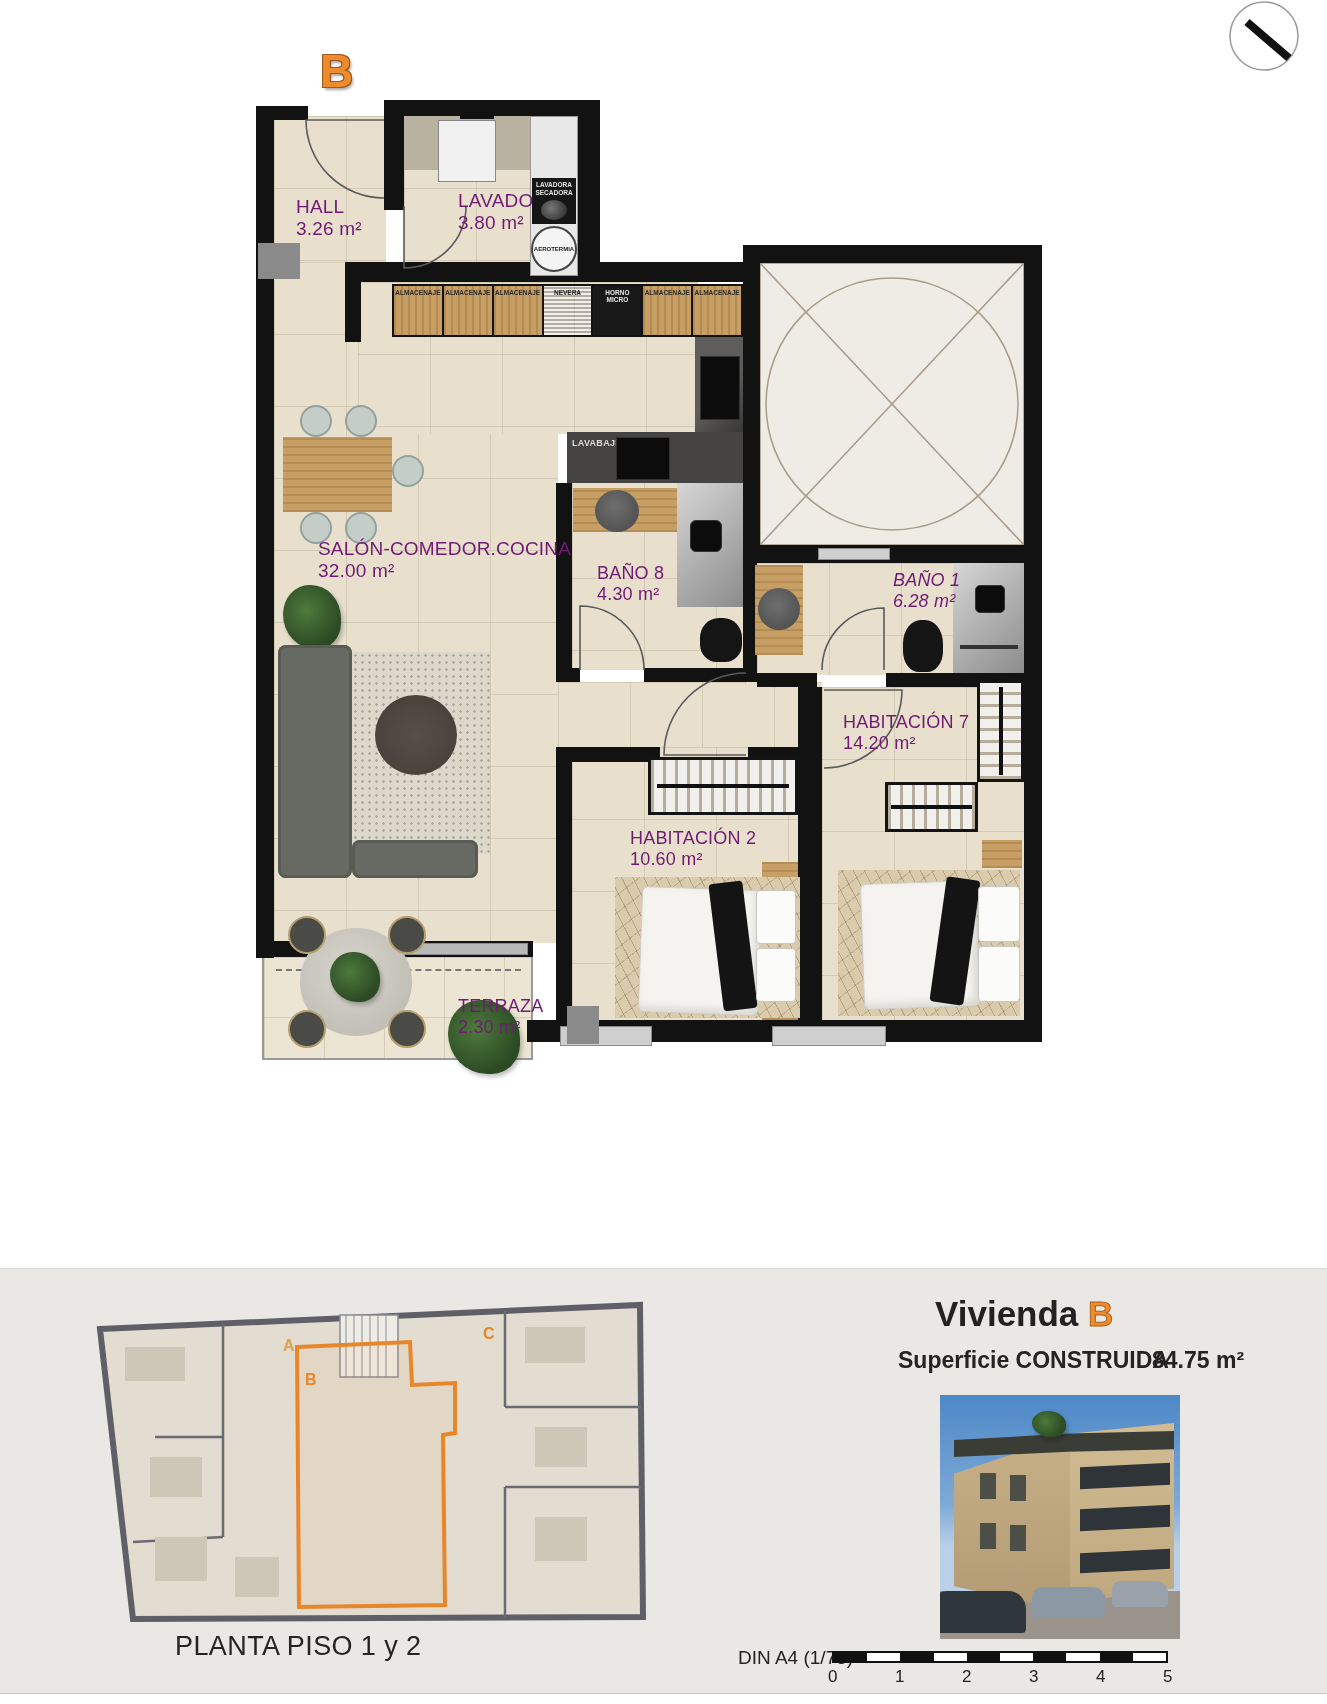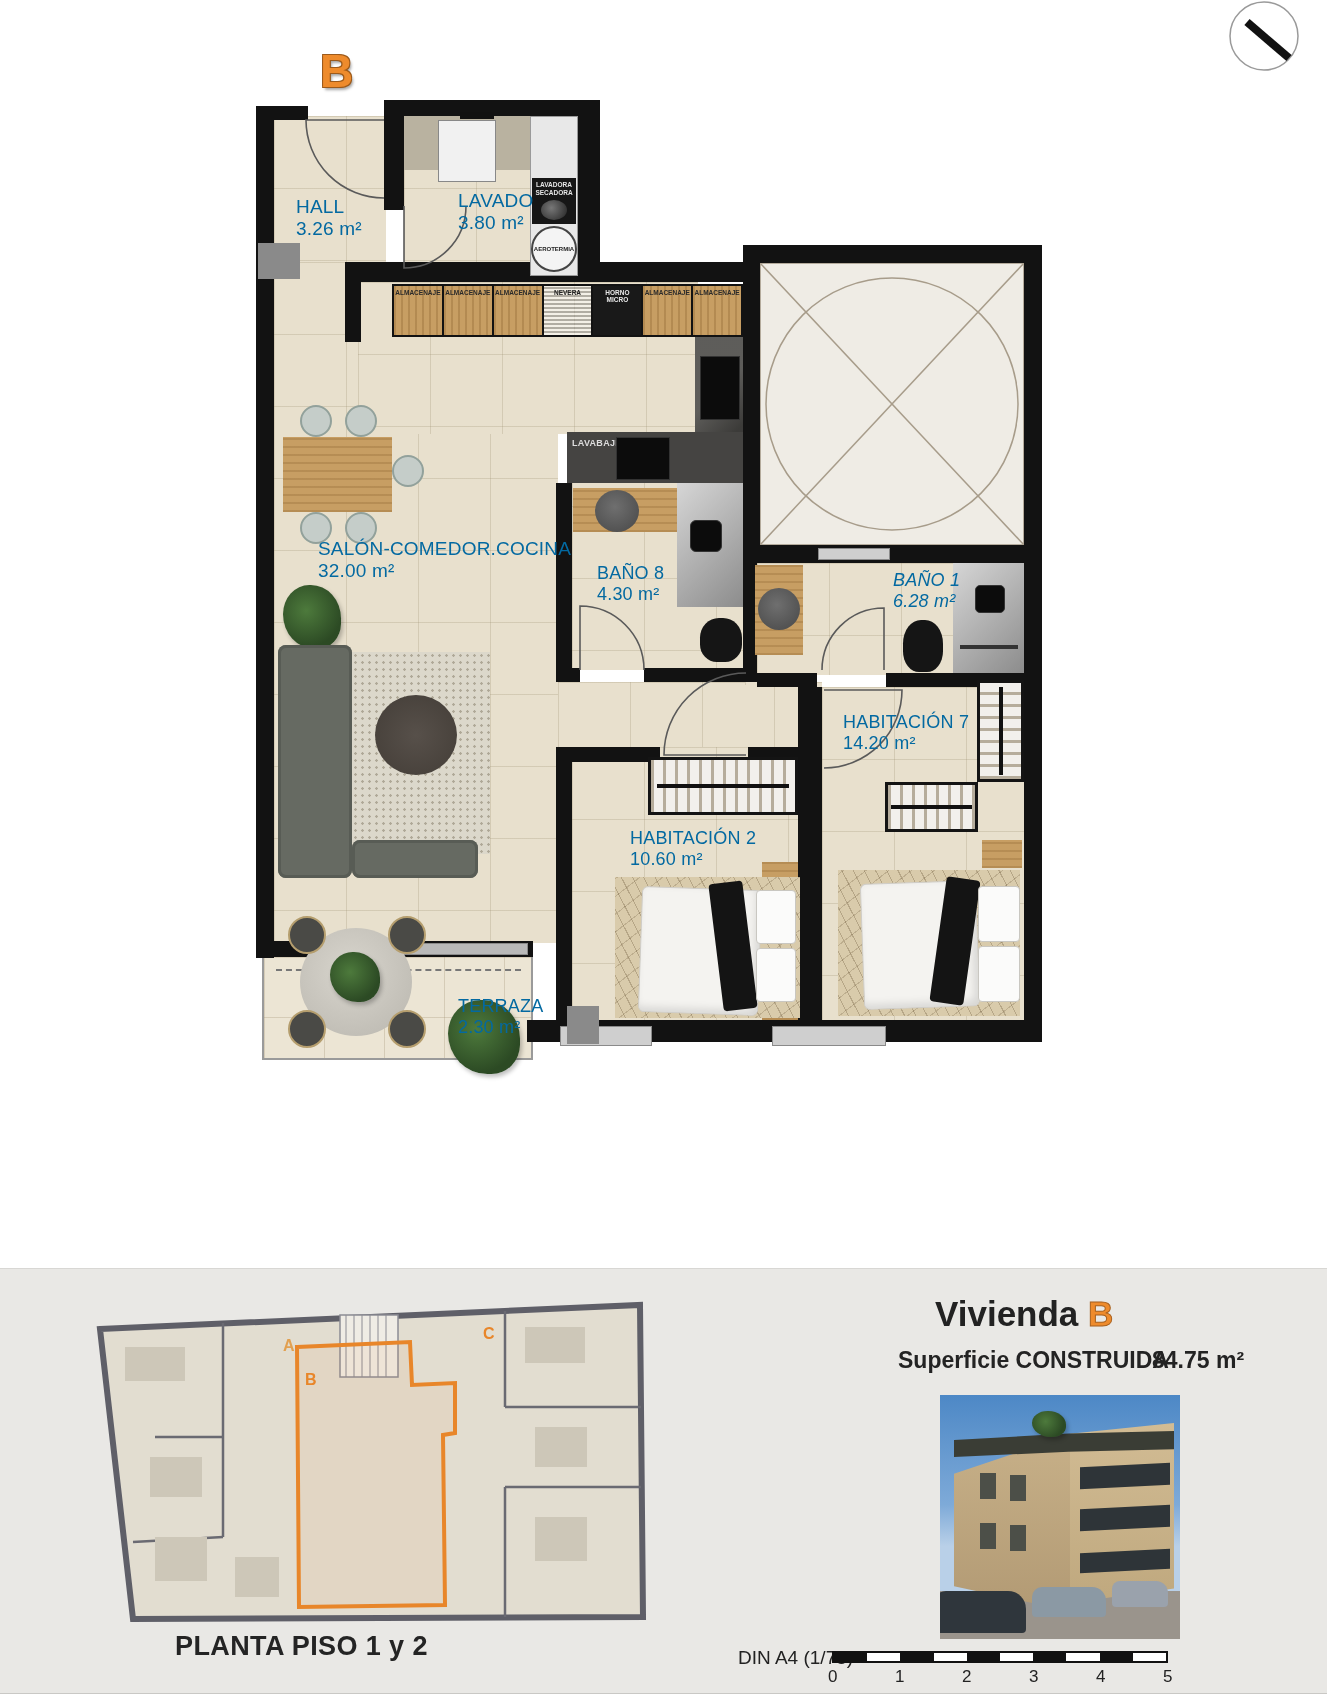--- a/index.html
+++ b/index.html
@@ -15,21 +15,21 @@
        linear-gradient(rgba(160,145,115,.28) 1px, transparent 1px),
        linear-gradient(90deg, rgba(160,145,115,.28) 1px, transparent 1px);
      background-size:72px 72px;}
   .floor-terr{background:#ece5d4;
      background-image:
        linear-gradient(rgba(160,145,115,.3) 1px, transparent 1px),
        linear-gradient(90deg, rgba(160,145,115,.3) 1px, transparent 1px);
      background-size:60px 60px;}
   .stairwell{position:absolute;background:#efece5;}
   
-  .rlabel{position:absolute;color:#0369a1;font-size:19px;line-height:1.16;letter-spacing:.2px;}
+  .rlabel{position:absolute;color:#701a75;font-size:19px;line-height:1.16;letter-spacing:.2px;}
   .rlabel .nm{display:block;white-space:nowrap;}
   .rlabel .ar{display:block;}
   
   .cab{position:absolute;display:flex;border:2px solid #121212;box-sizing:border-box;}
   .cell{flex:1;border-right:2px solid #121212;box-sizing:border-box;position:relative;
         display:flex;align-items:flex-start;justify-content:center;padding-top:3px;
         font-size:6.5px;color:#2a2a2a;font-weight:bold;text-align:center;
         background:#c79e63;
         background-image:repeating-linear-gradient(90deg, rgba(120,80,30,.25) 0 2px, transparent 2px 7px);}
   .cell:last-child{border-right:none;}
@@ -67,21 +67,21 @@
   .appliance{position:absolute;background:#161616;color:#e6e6e6;font-size:6.5px;font-weight:bold;
      text-align:center;line-height:1.25;padding-top:3px;box-sizing:border-box;}
   .aero{position:absolute;background:#f4f4f4;border:2px solid #444;border-radius:50%;
      color:#222;font-size:7px;font-weight:bold;display:flex;align-items:center;justify-content:center;box-sizing:border-box;}
   svg{position:absolute;overflow:visible;}
   
   .footer{position:absolute;left:0;top:1268px;width:1327px;height:430px;background:#e9e8e5;border-top:1px solid #d8d7d4;}
   .big-title{position:absolute;font-size:35px;font-weight:bold;color:#222;}
   .big-title .ltr{color:#ee8b2c;-webkit-text-stroke:1px #a8611f;}
   .surf{position:absolute;font-size:23px;font-weight:bold;color:#232323;}
-  .caption{position:absolute;font-size:27px;font-weight:bold;color:#242424;letter-spacing:.4px;text-align:right;}
+  .caption{position:absolute;font-size:27px;font-weight:normal;color:#242424;letter-spacing:.4px;text-align:right;}
   .din{position:absolute;font-size:19px;color:#222;}
   .ticks{position:absolute;font-size:17px;color:#222;}
   .photo{position:absolute;overflow:hidden;background:linear-gradient(#4d88c6 0%,#7eaad8 45%,#b9d0e8 62%,#b9d0e8 100%);}
   .unitB{position:absolute;font-size:46px;font-weight:bold;color:#ee8b2c;
      text-shadow:1px 1px 0 #9c5a1b,-1px 1px 0 #9c5a1b,1px -1px 0 #9c5a1b,-1px -1px 0 #9c5a1b, 2px 3px 3px rgba(0,0,0,.35);}
   .segbar{position:absolute;display:flex;border:2px solid #111;box-sizing:border-box;background:#fff;}
   .seg{flex:1;}
   .seg.b{background:#111;}
 </style>
 </head>

